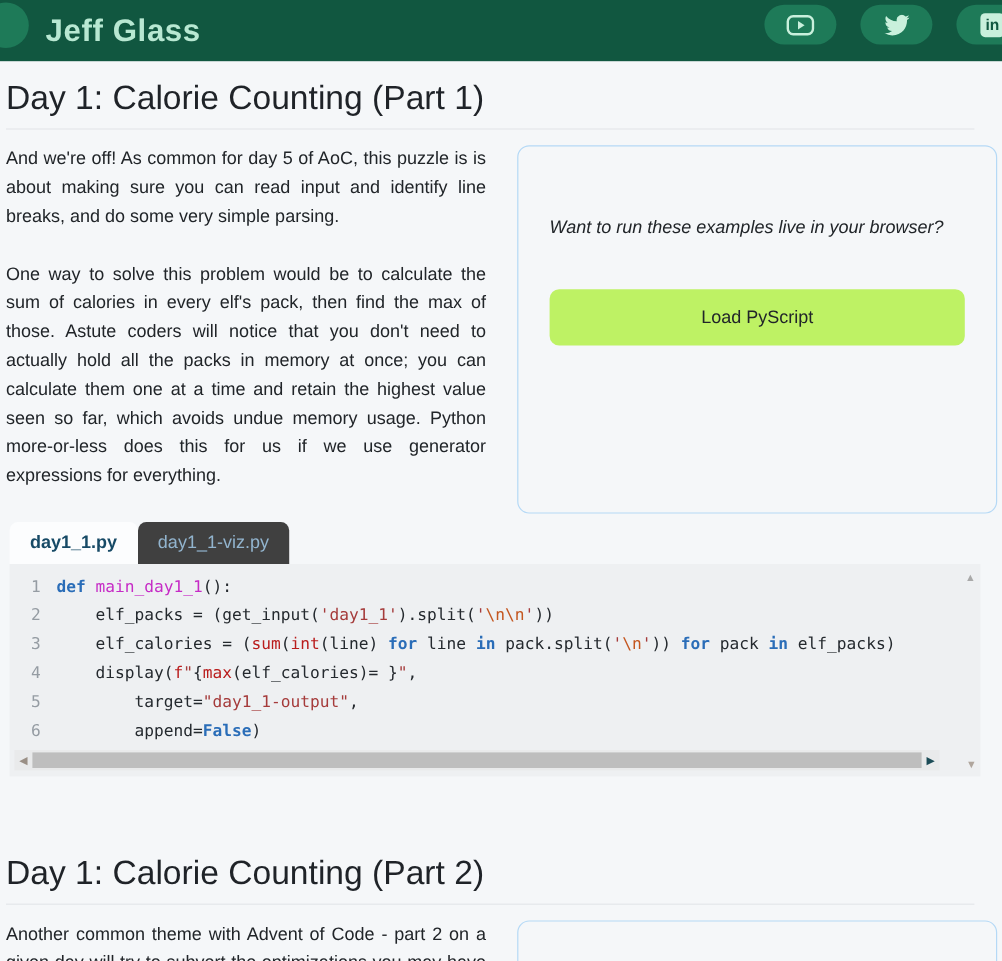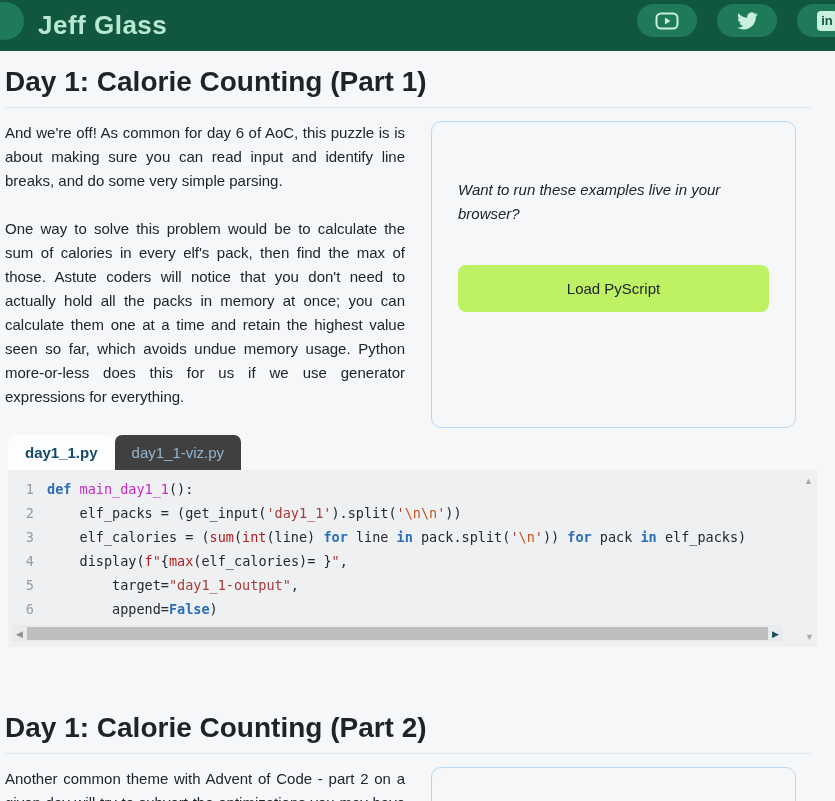--- a/index.html
+++ b/index.html
@@ -34,34 +34,34 @@
   }
   .social-pill svg { display:block; }
   .li-box {
     width:20px; height:20px; background:#c9f0dc; border-radius:4px;
     color:#115740; font-weight:bold; font-size:13px;
     display:flex; align-items:center; justify-content:center;
   }
   
   .content { padding:0 0 0 5px; width:835px; }
   h1.section-heading {
-    font-size:28px; font-weight:700; color:#1f2328;
+    font-size:28px; font-weight:400; color:#1f2328;
     margin-top:15px; padding-bottom:9px;
     border-bottom:1px solid #e4e7ea;
     width:807px;
   }
   .row { display:flex; margin-top:13px; }
   .col-text { width:400px; }
   .col-text p {
     font-size:15px; line-height:24px; text-align:justify; color:#212529;
     margin-bottom:24px;
   }
   
   .ps-card {
-    margin-left:26px; width:365px; height:307px;
+    margin-left:26px; width:400px; height:307px;
     border:1px solid #b5d9f6; border-radius:10px;
     padding:20px 26px; flex-shrink:0;
   }
   .ps-prompt {
     font-style:italic; font-size:15px; line-height:24px; color:#212529;
     margin-top:36px;
   }
   .ps-button {
     display:block; width:100%; height:47px; margin-top:39px;
     background:#bef264; border:none; border-radius:8px;
@@ -145,21 +145,21 @@
     </div>
   </div>
 </header>
 
 <main class="content">
 
   <h1 class="section-heading">Day 1: Calorie Counting (Part 1)</h1>
 
   <div class="row">
     <div class="col-text">
-      <p>And we're off! As common for day 6 of AoC, this puzzle is is about making sure you can read input and identify line breaks, and do some very simple parsing.</p>
+      <p>And we're off! As common for day 5 of AoC, this puzzle is is about making sure you can read input and identify line breaks, and do some very simple parsing.</p>
       <p>One way to solve this problem would be to calculate the sum of calories in every elf's pack, then find the max of those. Astute coders will notice that you don't need to actually hold all the packs in memory at once; you can calculate them one at a time and retain the highest value seen so far, which avoids undue memory usage. Python more-or-less does this for us if we use generator expressions for everything.</p>
     </div>
     <div class="ps-card">
       <p class="ps-prompt">Want to run these examples live in your browser?</p>
       <button class="ps-button">Load PyScript</button>
     </div>
   </div>
 
   <div class="tabs">
     <div class="tab active">day1_1.py</div>

